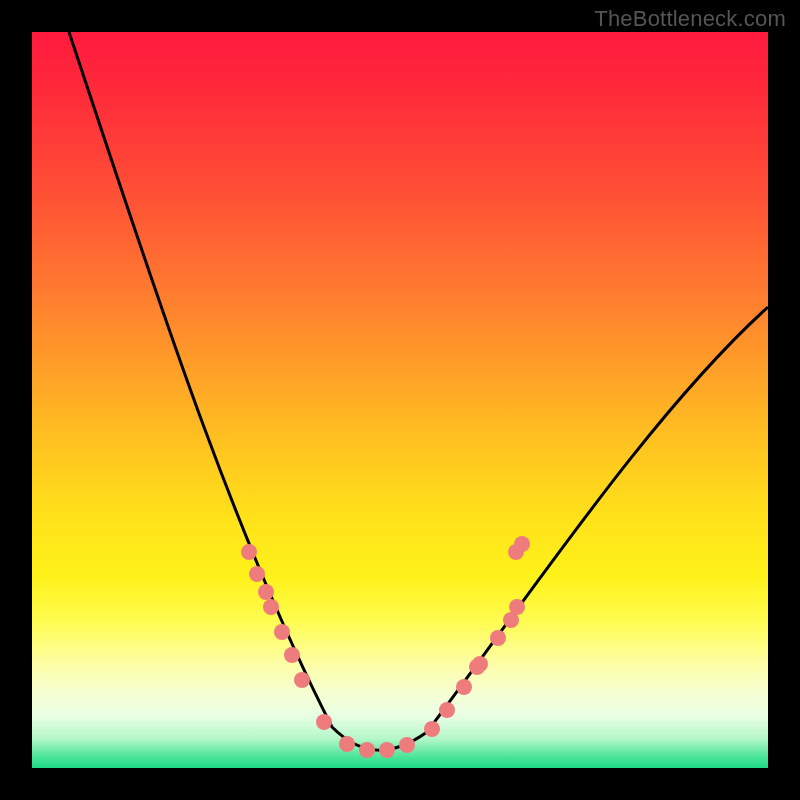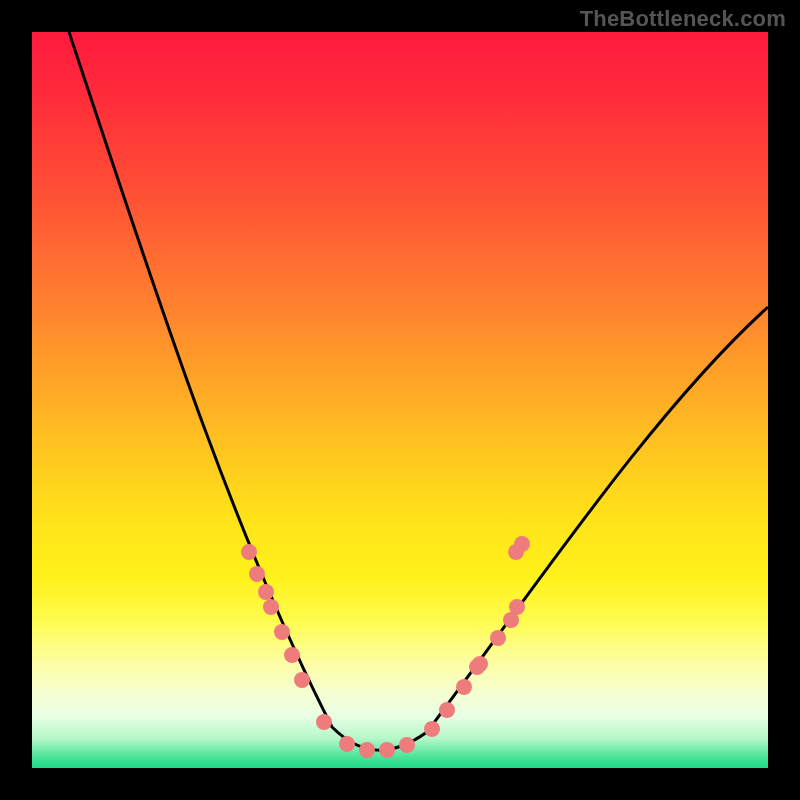--- a/index.html
+++ b/index.html
@@ -39,21 +39,21 @@
       #4ae498 98.5%,
       #1fd988 100%
     );
   }
   .watermark {
     position: absolute;
     top: 6px;
     right: 14px;
     color: #555;
     font-size: 22px;
-    font-weight: 700;
+    font-weight: 400;
     letter-spacing: 0.2px;
   }
   svg.curve {
     position: absolute;
     inset: 0;
     width: 100%;
     height: 100%;
   }
 </style>
 </head>

